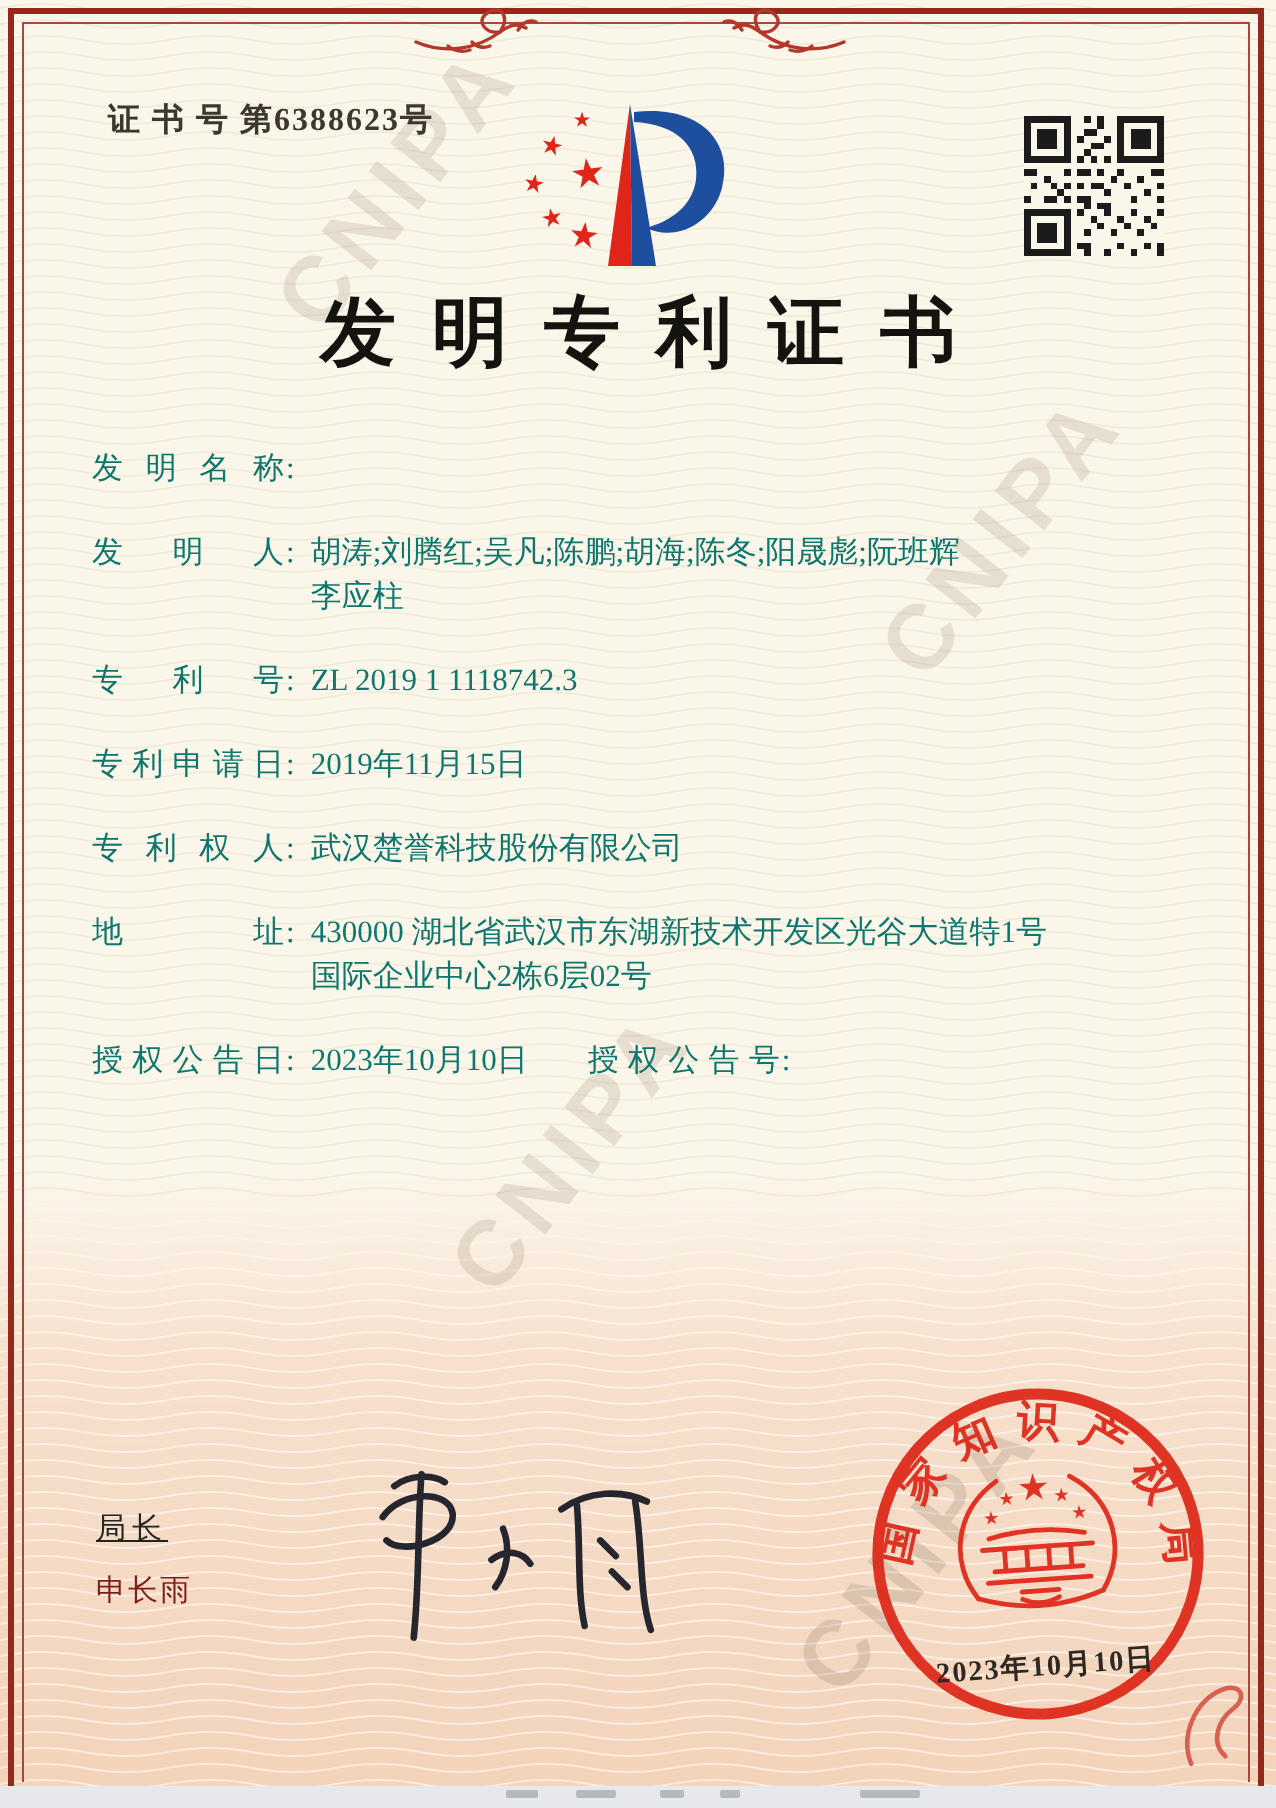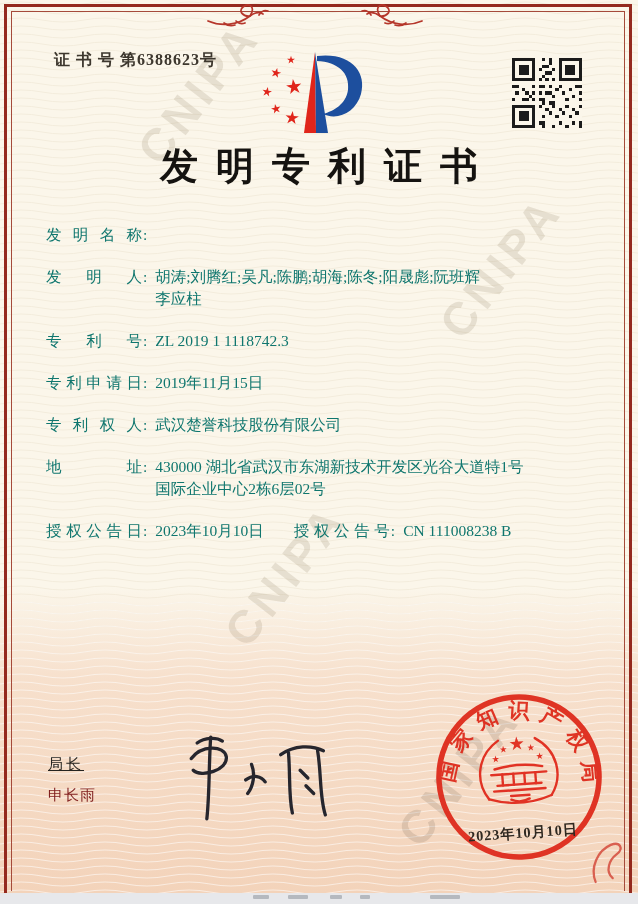--- a/index.html
+++ b/index.html
@@ -175,21 +175,20 @@
         <span class="colon">:</span>
       <span class="val">430000 湖北省武汉市东湖新技术开发区光谷大道特1号
 国际企业中心2栋6层02号</span>
     </div>
     <div class="row">
       <span class="lbl">授权公告日</span>
         <span class="colon">:</span>
       <span class="val2">2023年10月10日</span>
       <span class="lbl pair2">授权公告号</span>
         <span class="colon">:</span>
-      <span class="val2">CN 111008238 B</span>
     </div>
   </div>
 
 
   <div class="director-title">局长</div>
   <div class="director-name">申长雨</div>
 
   <svg class="signature" width="170" height="95" viewBox="0 0 175 95">
     <g fill="none" stroke="#26262e" stroke-width="3.4" stroke-linecap="round" stroke-linejoin="round">
       <path d="M30 12 C38 6 50 6 56 10"></path>

